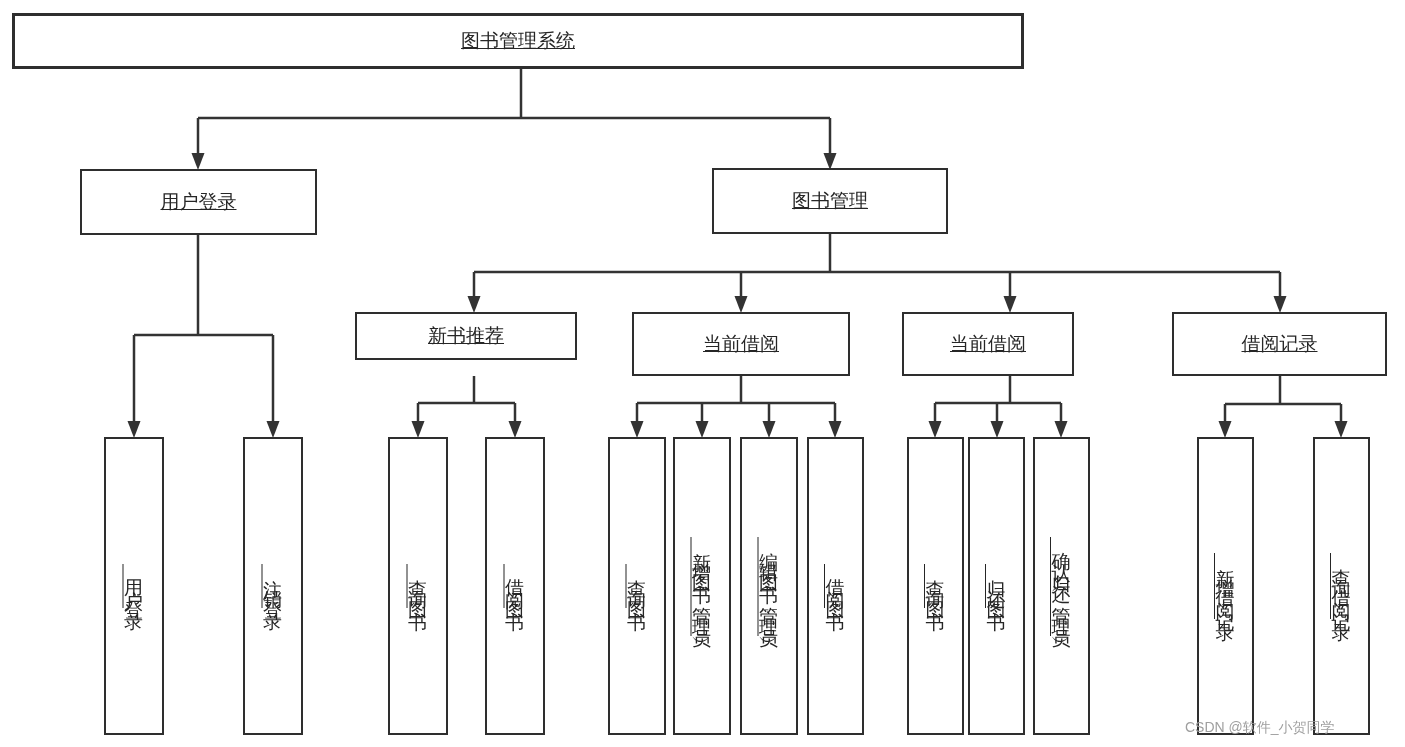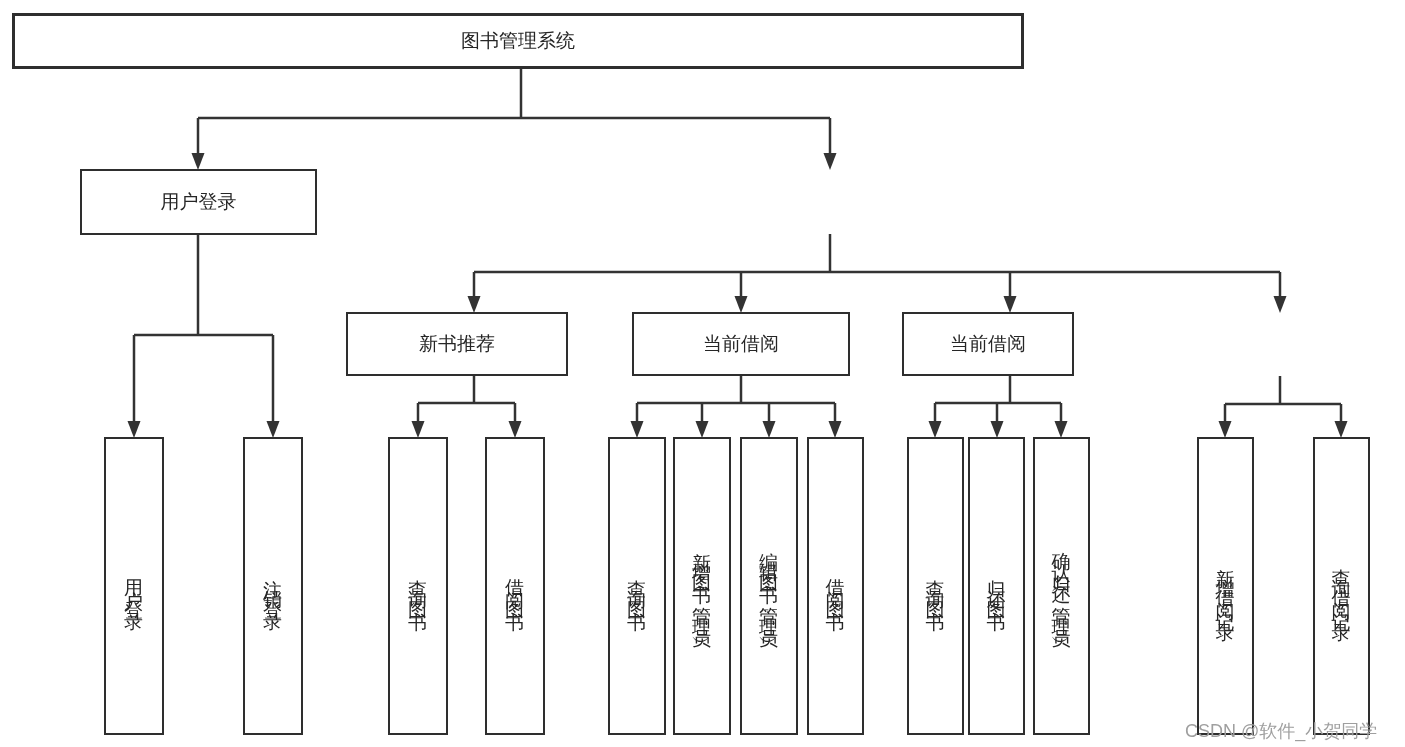--- a/index.html
+++ b/index.html
@@ -15,34 +15,35 @@
   #wires polygon{fill:#333333;stroke:none;}
   .node{
     position:absolute;
     box-sizing:border-box;
     background:#ffffff;
     border:2.5px solid #2e2e2e;
     display:flex;align-items:center;justify-content:center;
     color:#262626;
     font-size:19px;
     text-align:center;
+    text-decoration:underline;
   }
   .root{border-width:3px;}
   .leaf{top:437px;height:298px;}
   .vtext{
     writing-mode:vertical-rl;
     text-orientation:mixed;
     letter-spacing:11px;
     line-height:1;
     white-space:nowrap;
   }
   .watermark{
     position:absolute;
     left:1185px;top:719px;
-    font-size:18px;
+    font-size:14px;
     color:#9f9f9f;
     white-space:nowrap;
   }
 </style>
 </head>
 <body>
 
 <div id="stage">
 
   <svg id="wires" viewBox="0 0 1405 747" xmlns="http://www.w3.org/2000/svg">
@@ -107,29 +108,35 @@
       <polygon points="1334.5,421 1347.5,421 1341,438"></polygon>
   </svg>
 
   <div class="node root" style="left:12px;top:13px;width:1012px;height:56px">
     <span>图书管理系统</span>
   </div>
 
   <div class="node" style="left:80px;top:169px;width:237px;height:66px">
     <span>用户登录</span>
   </div>
+  <div class="node" style="left:712px;top:168px;width:236px;height:66px">
+    <span>图书管理</span>
+  </div>
 
-  <div class="node" style="left:346px;top:312px;width:222px;height:64px">
+  <div class="node" style="left:355px;top:312px;width:222px;height:48px">
     <span>新书推荐</span>
   </div>
   <div class="node" style="left:632px;top:312px;width:218px;height:64px">
     <span>当前借阅</span>
   </div>
   <div class="node" style="left:902px;top:312px;width:172px;height:64px">
     <span>当前借阅</span>
+  </div>
+  <div class="node" style="left:1172px;top:312px;width:215px;height:64px">
+    <span>借阅记录</span>
   </div>
 
   <div class="node leaf" style="left:104px;width:60px">
     <span class="vtext">用户登录</span>
   </div>
   <div class="node leaf" style="left:243px;width:60px">
     <span class="vtext">注销登录</span>
   </div>
   <div class="node leaf" style="left:388px;width:60px">
     <span class="vtext">查询图书</span>

